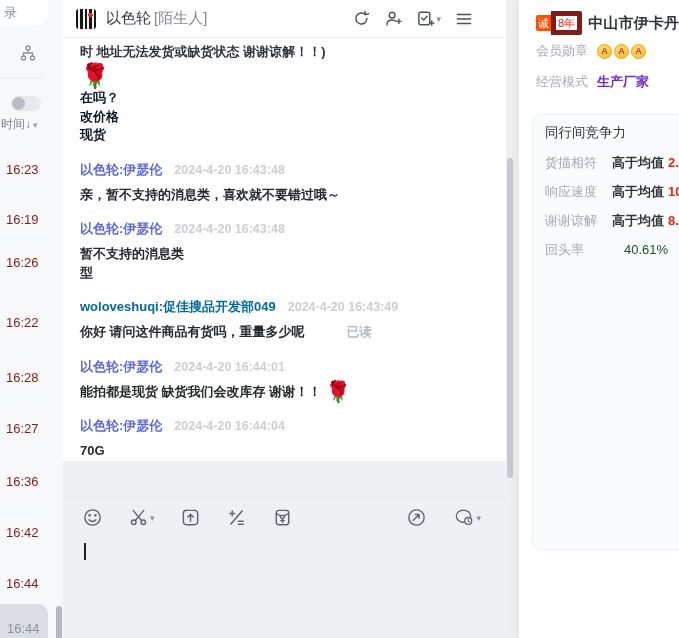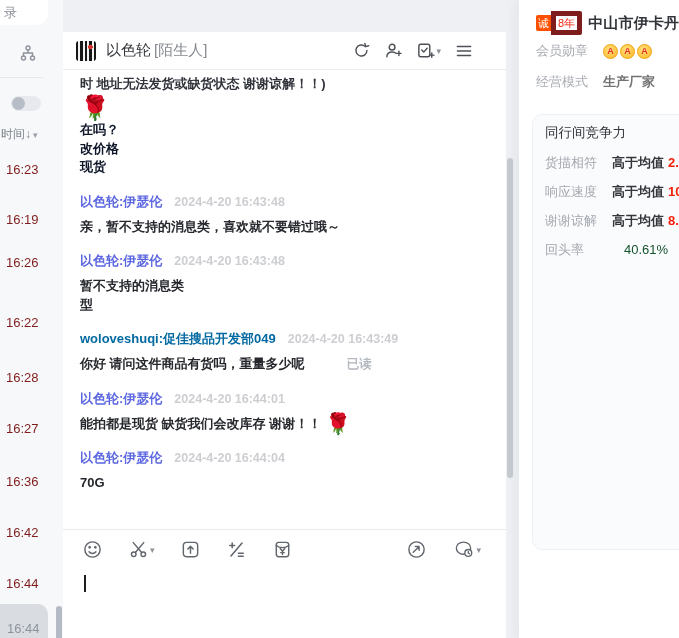--- a/index.html
+++ b/index.html
@@ -7,29 +7,29 @@
   body { font-family:"Liberation Sans","DejaVu Sans",sans-serif; background:#eef0f3; position:relative; color:#2b2b2b; }
 
   
   .left-col { position:absolute; left:0; top:0; width:63px; height:638px; background:#f7f8fa; }
   .search-remnant { position:absolute; left:-8px; top:-6px; width:56px; height:31px; background:#fff; border-radius:0 0 12px 0; }
   .search-remnant span { position:absolute; left:12px; top:10px; font-size:13px; color:#8a8f97; }
   .org-btn { position:absolute; left:19px; top:42px; width:22px; height:22px; border:0; background:transparent; color:#8d929b; cursor:pointer; }
   .lc-divider { position:absolute; left:0; top:77px; width:43px; height:1px; background:#e7e9ed; }
   .toggle { position:absolute; left:11px; top:96px; width:30px; height:15px; border-radius:8px; background:#e7e9ee; }
   .toggle .knob { position:absolute; left:1px; top:1px; width:13px; height:13px; border-radius:50%; background:#b7bdc7; }
-  .sort-row { position:absolute; left:1px; top:126px; font-size:12px; color:#7d828a; white-space:nowrap; cursor:pointer; }
+  .sort-row { position:absolute; left:1px; top:116px; font-size:12px; color:#7d828a; white-space:nowrap; cursor:pointer; }
   .sort-row .caret { color:#9aa0a8; font-size:9px; margin-left:2px; }
   .time-item { position:absolute; left:6px; width:44px; font-size:13px; color:#7f1d1d; cursor:pointer; }
   .selected-item { position:absolute; left:-12px; top:604px; width:60px; height:44px; background:#d9dce1; border-radius:10px; }
   .selected-item span { position:absolute; left:19px; top:17px; font-size:13px; color:#8e949d; }
   .lc-thumb { position:absolute; left:56px; top:606px; width:6px; height:32px; background:#b4bac3; border-radius:3px 3px 0 0; }
 
   
-  .chat { position:absolute; left:63px; top:0; width:443px; height:607px; background:#fff;margin-top:32px; }
+  .chat { position:absolute; left:63px; top:0; width:443px; height:461px; background:#fff; }
   .chat-header { position:relative; height:38px; border-bottom:1px solid #ececee; display:flex; align-items:center; padding:0 15px 0 13px; }
   .avatar { width:20px; height:20px; border-radius:3px; flex:0 0 auto;
             background:
               radial-gradient(circle at 72% 30%, #d8372f 0 2.2px, transparent 2.6px),
               repeating-linear-gradient(90deg,#17171a 0 2px,#f4f2ee 2px 4.5px); }
   .chat-title { margin-left:10px; font-size:15px; color:#33363b; white-space:nowrap; }
   .chat-title .tag { color:#84888f; margin-left:3px; }
   .header-icons { margin-left:auto; display:flex; align-items:center; gap:13px; padding-right:17px; color:#4c5056; }
   .hicon { border:0; background:transparent; color:#4c5056; display:flex; align-items:center; cursor:pointer; padding:0; }
   .hicon .caret, .ticon .caret { font-size:9px; color:#8b9096; margin-left:1px; }
@@ -55,23 +55,23 @@
 
   
   .chat-thumb { position:absolute; left:507px; top:158px; width:6px; height:320px; background:#c6cbd2; border-radius:3px; }
 
   
   .right-panel { position:absolute; left:519px; top:0; width:160px; height:638px; background:#fff; box-shadow:-4px 0 10px rgba(40,50,70,.05); overflow:hidden; }
   .company-row { position:absolute; left:17px; top:11px; display:flex; align-items:center; white-space:nowrap; }
   .badge-cheng { background:#ff5000; color:#fff; font-size:11px; line-height:16px; padding:0 2px; border-radius:2px 0 0 2px; }
   .badge-years { border:5px solid #7f1d1d; color:#f3240f; font-size:11px; line-height:14px; padding:0 2px; border-radius:0 2px 2px 0; background:#fff; }
   .company-name { margin-left:6px; font-size:15px; color:#33363b; font-weight:700; letter-spacing:.2px; }
-  .info-row { position:absolute; left:17px; display:flex; align-items:center; font-size:13px; white-space:nowrap;gap:6px; }
+  .info-row { position:absolute; left:17px; display:flex; align-items:center; font-size:13px; white-space:nowrap; }
   .info-label { color:#a8abb2; margin-right:9px; }
-  .info-value { color:#737373; font-weight:700;font-family:Liberation Serif, serif; }
+  .info-value { color:#6d28d9; font-weight:700;font-family:Liberation Serif, serif; }
   .medals { display:flex; gap:2px; }
   .medal { width:15px; height:15px; border-radius:50%; background:radial-gradient(circle at 40% 35%, #ffe27a, #ffc23d 70%, #f5a31c); border:1px solid #eda30d; color:#e03131; font-size:9px; font-weight:bold; line-height:13px; text-align:center; }
   .comp-card { position:absolute; left:13px; top:114px; width:178px; height:436px; background:#fafbfc; border:1px solid #eef0f3; border-radius:10px; padding:8px 0 0 12px; }
   .card-title { font-size:13.5px; color:#33363b; line-height:20px; }
   .stat-row { display:flex; align-items:baseline; margin-top:11px; font-size:13px; white-space:nowrap; }
   .stat-label { width:67px; color:#a4a8af; }
   .stat-prefix { color:#33363b; font-weight:700; }
   .stat-value { color:#f2210c; font-weight:700; margin-left:4px; }
   .stat-row.plain .stat-value { color:#14532d; font-weight:400; margin-left:12px; }
 

